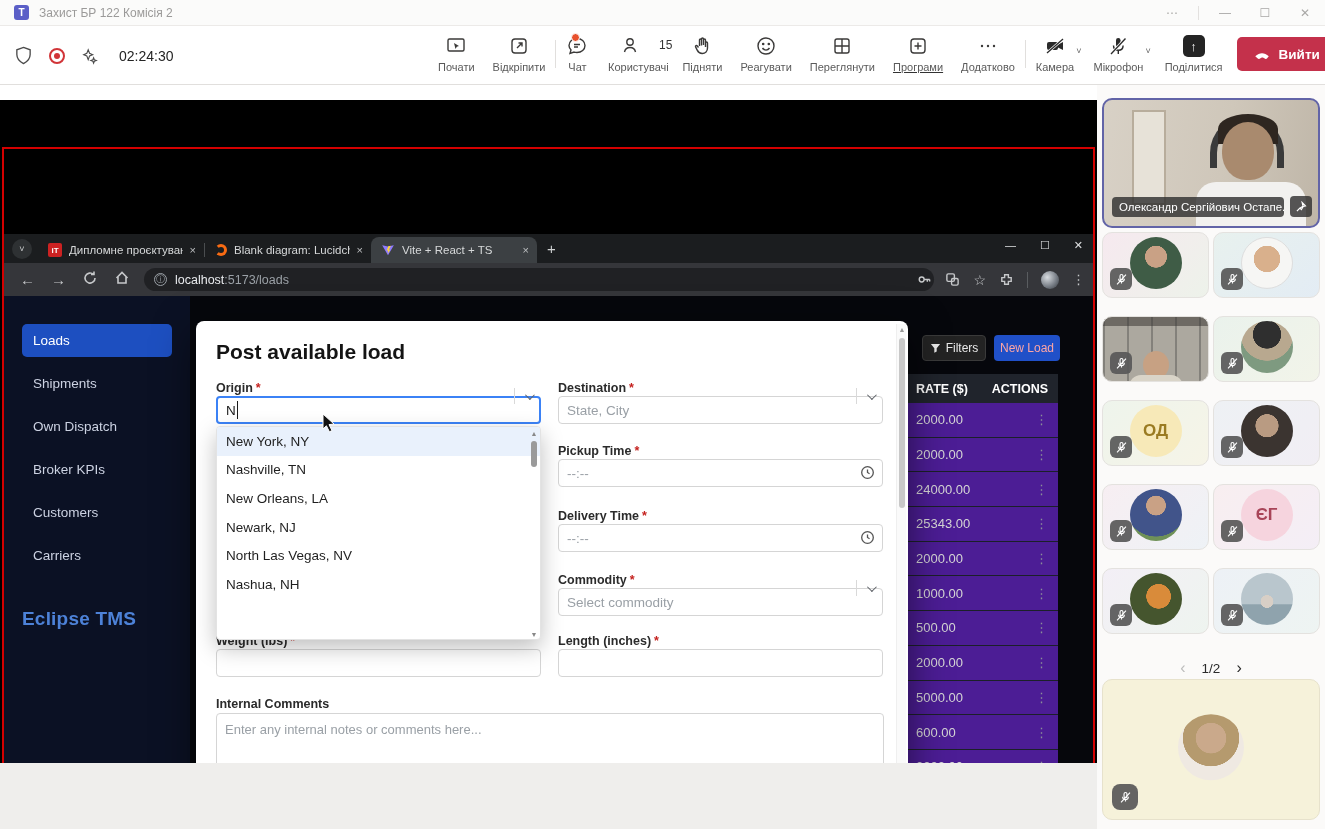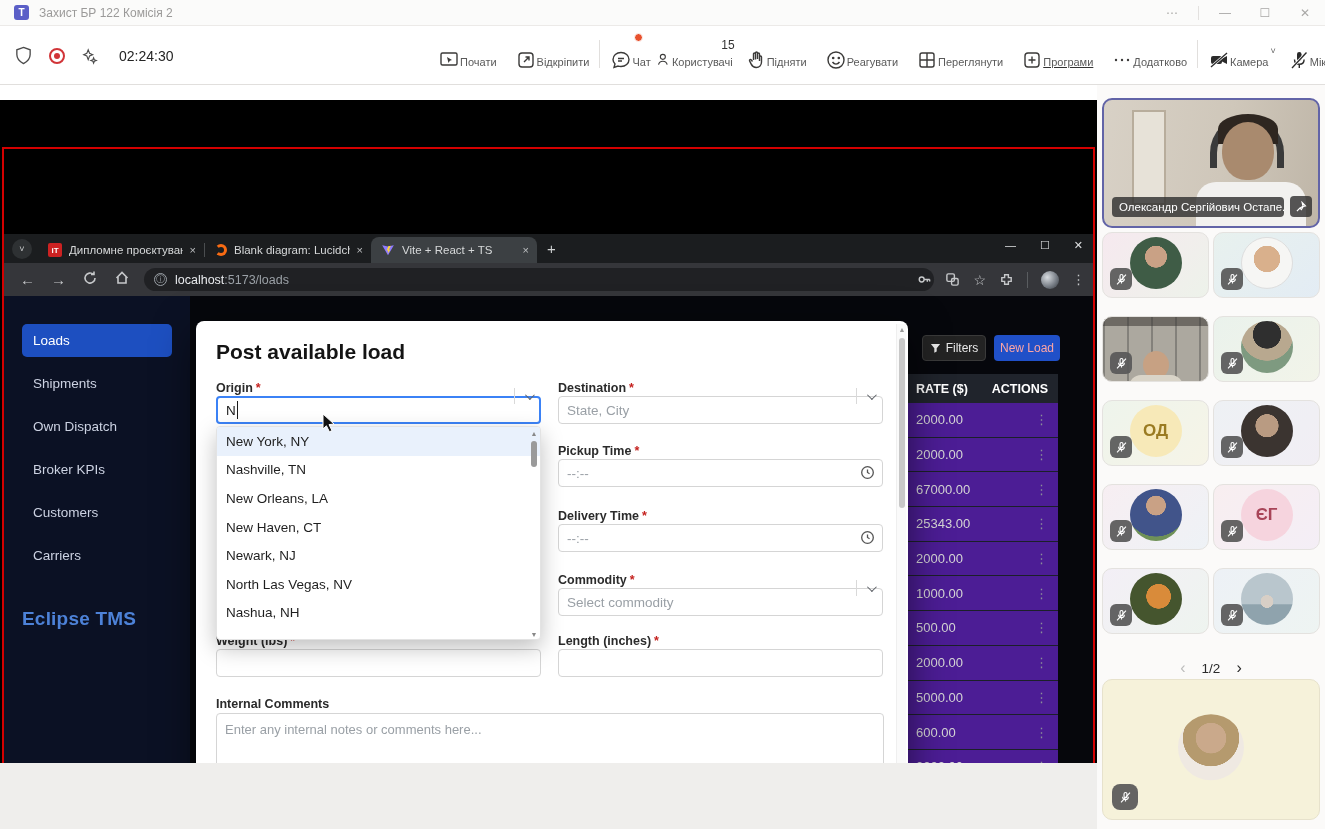--- a/index.html
+++ b/index.html
@@ -15,21 +15,21 @@
   .winctl span { width:40px; text-align:center; font-size:12px; cursor:default; }
   .winctl .sep { width:1px; height:14px; background:#e3e1df; margin:0 6px; }
 
   
   #toolbar { left:0; top:26px; width:1325px; height:59px; background:#fff; border-bottom:1px solid #e1dfdd; }
   .tb-left { position:absolute; left:14px; top:0; height:59px; display:flex; align-items:center; gap:16px; }
   .timer { font-size:14px; color:#242424; margin-left:4px; }
   .rec-dot { width:16px; height:16px; border:2px solid #d13438; border-radius:50%; position:relative; }
   .rec-dot::after { content:""; position:absolute; left:3px; top:3px; width:6px; height:6px; background:#d13438; border-radius:50%; }
   .tb-group { position:absolute; top:0; height:59px; display:flex; align-items:flex-start; }
-  .tb-btn { display:flex; flex-direction:row; align-items:center; justify-content:flex-start; padding-top:9px; height:59px; color:#333; position:relative; }
+  .tb-btn { display:flex; flex-direction:column; align-items:center; justify-content:flex-start; padding-top:9px; height:59px; color:#333; position:relative; }
   .tb-btn svg { width:22px; height:22px; stroke:#3b3a39; fill:none; stroke-width:1.4; }
   .tb-btn .lbl { font-size:11px; color:#5a5a5a; margin-top:4px; white-space:nowrap; }
   .vsep { width:1px; height:28px; background:#e1dfdd; margin:14px 10px 0; }
   .badge-dot { position:absolute; width:9px; height:9px; background:#e8512d; border-radius:50%; top:7px; right:8px; border:1.5px solid #fff; }
   .count15 { font-size:12px; color:#333; position:absolute; top:12px; right:-2px; }
   .chev { font-size:9px; color:#616161; margin:20px 4px 0 2px; }
   .share-sq { width:22px; height:22px; background:#242424; border-radius:5px; color:#fff; font-size:13px; display:flex; align-items:center; justify-content:center; }
   #leave-btn { margin:11px 0 0 14px; height:34px; background:#c4314b; color:#fff; border:none; border-radius:5px; font-size:13.5px; font-weight:bold; padding:0 16px; display:flex; align-items:center; gap:8px; }
   #leave-btn svg { width:18px; height:18px; fill:#fff; }
 
@@ -395,21 +395,21 @@
           <div id="rate-rows">
               <div class="rate-row">
                 <span class="rate-val">2000.00</span>
                 <span class="row-kebab">⋮</span>
               </div>
               <div class="rate-row">
                 <span class="rate-val">2000.00</span>
                 <span class="row-kebab">⋮</span>
               </div>
               <div class="rate-row">
-                <span class="rate-val">67000.00</span>
+                <span class="rate-val">24000.00</span>
                 <span class="row-kebab">⋮</span>
               </div>
               <div class="rate-row">
                 <span class="rate-val">25343.00</span>
                 <span class="row-kebab">⋮</span>
               </div>
               <div class="rate-row">
                 <span class="rate-val">2000.00</span>
                 <span class="row-kebab">⋮</span>
               </div>
@@ -453,21 +453,20 @@
               <div class="combo-chev">
                 <i></i>
               </div>
             </div>
         </div>
         <div id="origin-dd">
           <div id="origin-options">
               <div class="dd-item hl">New York, NY</div>
               <div class="dd-item">Nashville, TN</div>
               <div class="dd-item">New Orleans, LA</div>
-              <div class="dd-item">New Haven, CT</div>
               <div class="dd-item">Newark, NJ</div>
               <div class="dd-item">North Las Vegas, NV</div>
               <div class="dd-item">Nashua, NH</div>
             </div>
           <div id="dd-sb">
             <span class="ar" style="top:2px;">▲</span>
             <div id="dd-thumb"></div>
             <span class="ar" style="bottom:2px;">▼</span>
           </div>
         </div>

